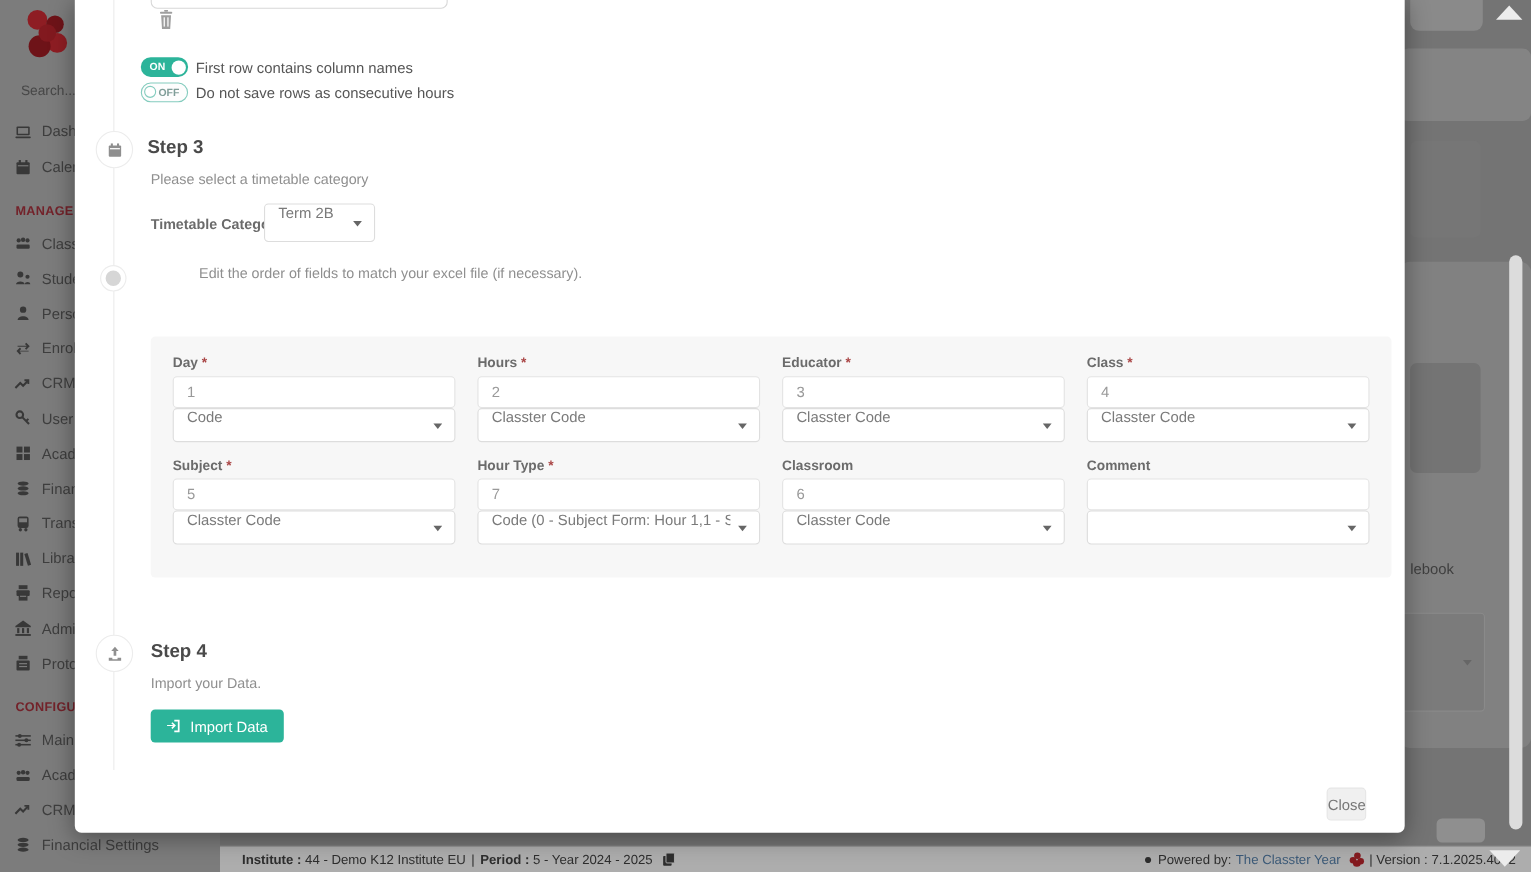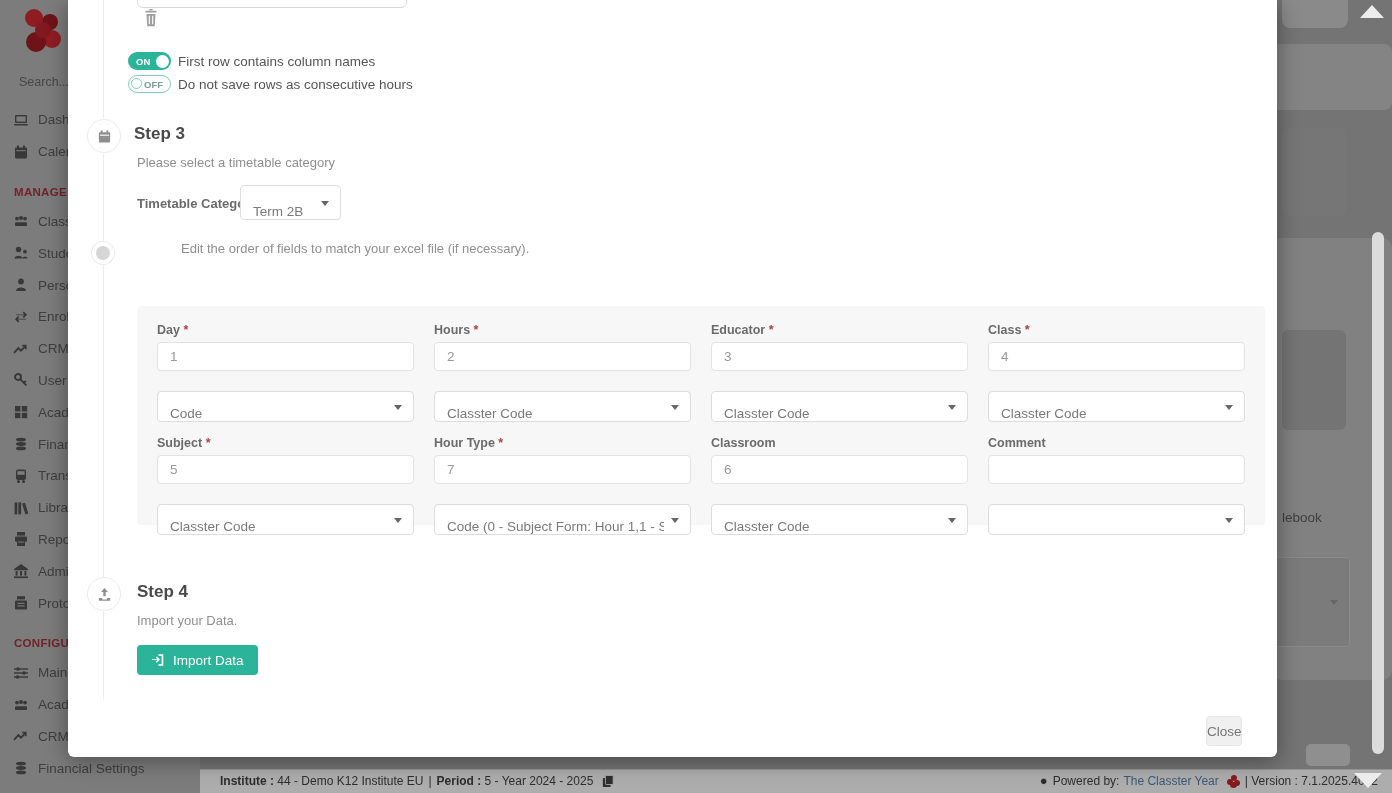--- a/index.html
+++ b/index.html
@@ -56,21 +56,21 @@
                  justify-content:center; color:#8f8f8f; z-index:2; }
   .step-dot { width:22px; height:22px; border-radius:50%; background:#d6d6d6;
               border:4px solid #fff; box-shadow:0 0 0 1px #ececec; z-index:2; }
   .step-title { font-size:17px; font-weight:600; color:#4a4a4a; }
   .step-sub { font-size:13px; color:#8f8f8f; }
 
   .fld-label { font-size:13px; font-weight:600; color:#6b6b6b; }
   .req { color:#a94444; }
 
   .sel { background:#fff; border:1px solid #dddddd; border-radius:4px;
-         color:#7a7a7a; font-size:13.5px; display:flex; align-items:flex-end;
+         color:#7a7a7a; font-size:13.5px; display:flex; align-items:flex-start;
          padding:0 26px 0 12px; position:relative; white-space:nowrap;
          overflow:hidden; cursor:pointer; }
   .sel::after { content:""; position:absolute; right:11px; top:50%; margin-top:-2px;
                 border-left:4.5px solid transparent; border-right:4.5px solid transparent;
                 border-top:5px solid #666; }
   .sel .sel-txt { overflow:hidden; text-overflow:clip; }
 
   #cat-select { left:172px; top:185px; width:101px; height:35px; }
 
   #edit-hint { left:69px; top:241px;margin-left:44px; }
@@ -83,21 +83,21 @@
   #edit-btn .lbl { font-size:14px; color:#8a8a8a; }
 
   #fields-panel { left:69px; top:306px; width:1128px; height:219px;
                   background:#f7f7f7; border-radius:4px; padding:17px 20px; }
   #fields-grid { display:grid; grid-template-columns:repeat(4,257px); column-gap:20px;
                  row-gap:14px; }
   .fcell .fld-label { font-size:12.5px; margin-bottom:5px; display:block; }
   .fcell input { width:100%; height:29px; background:#fff; border:1px solid #e3e3e3;
                  border-radius:4px; padding:0 12px; font-size:13.5px; color:#999;
                  font-family:inherit; outline:none; }
-  .fcell .sel { height:31px; margin-top:20px; }
+  .fcell .sel { height:31px; margin-top:0; }
 
   #import-btn { left:69px; top:645px; height:30px; background:#2cb49a; color:#fff;
                 border:none; border-radius:4px; display:inline-flex; align-items:center;
                 gap:8px; padding:0 14px; font-size:13.5px; cursor:pointer;
                 font-family:inherit; }
   #close-btn { left:1138px; top:716px; width:36px; height:30px; background:#f0f0f0;
                border:1px solid #e6e6e6; border-radius:4px; font-size:13.5px;
                color:#777; cursor:pointer; font-family:inherit; }
 
   

